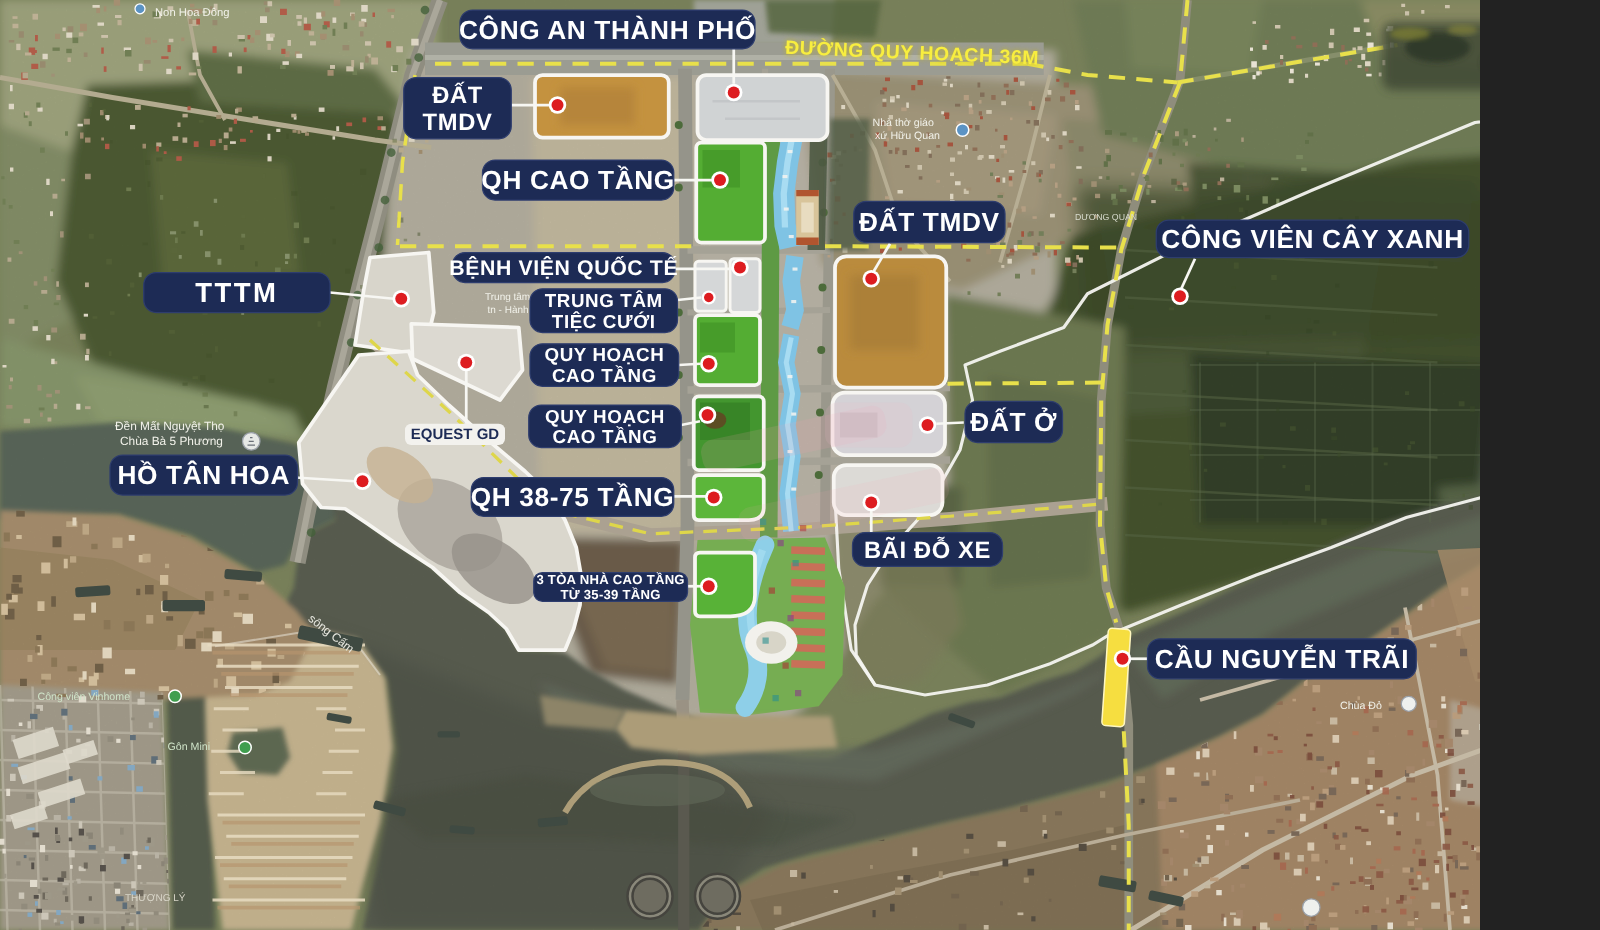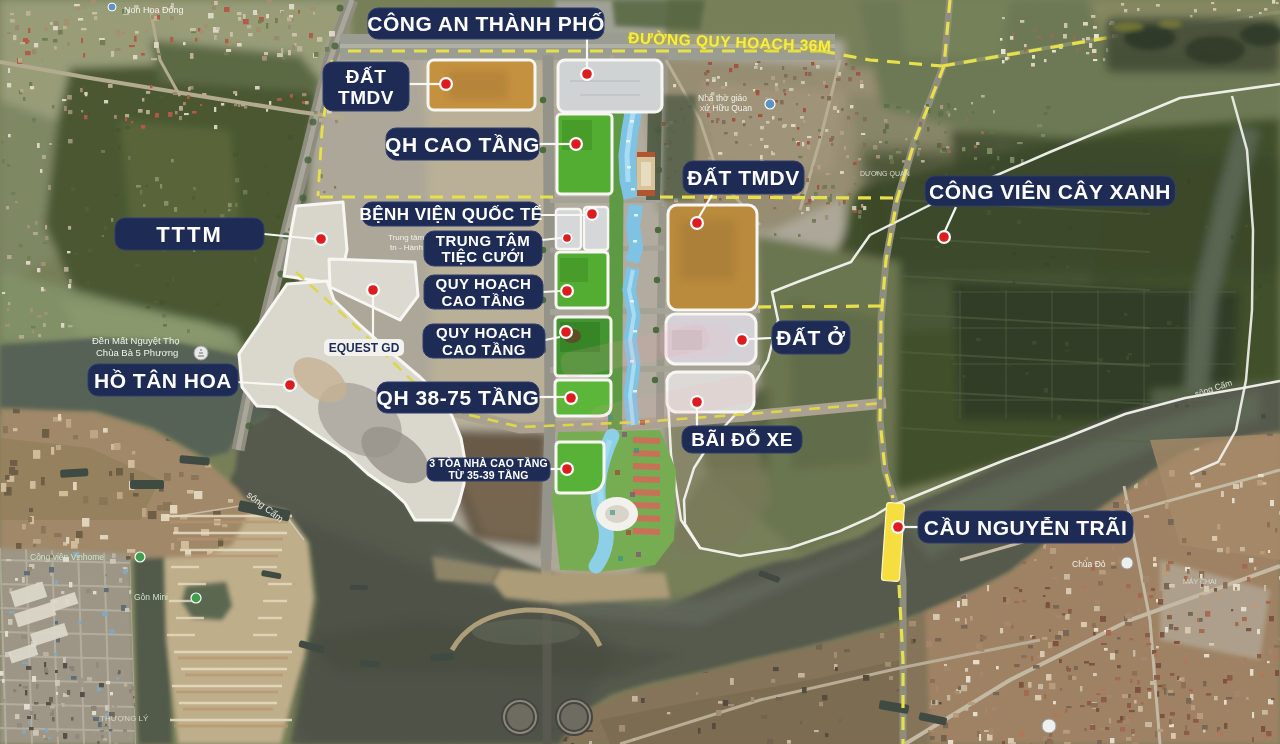--- a/index.html
+++ b/index.html
@@ -1,14 +1,14 @@
 <!DOCTYPE html>
 <html><head><meta charset="utf-8"><title>map</title><style>
 html,body{margin:0;padding:0;background:#222}
-#stage{position:relative;width:1280px;height:744px;overflow:hidden;font-family:"Liberation Sans",sans-serif}
+#stage{position:relative;width:1184px;height:744px;overflow:hidden;font-family:"Liberation Sans",sans-serif}
 </style></head><body>
 <div id="stage">
 <svg width="1280" height="744" viewBox="0 0 1280 744">
 <defs>
 <filter id="b2" x="-20%" y="-20%" width="140%" height="140%">
           <feGaussianBlur stdDeviation="2"></feGaussianBlur>
         </filter>
 <filter id="b4" x="-30%" y="-30%" width="160%" height="160%">
           <feGaussianBlur stdDeviation="4"></feGaussianBlur>
         </filter>

